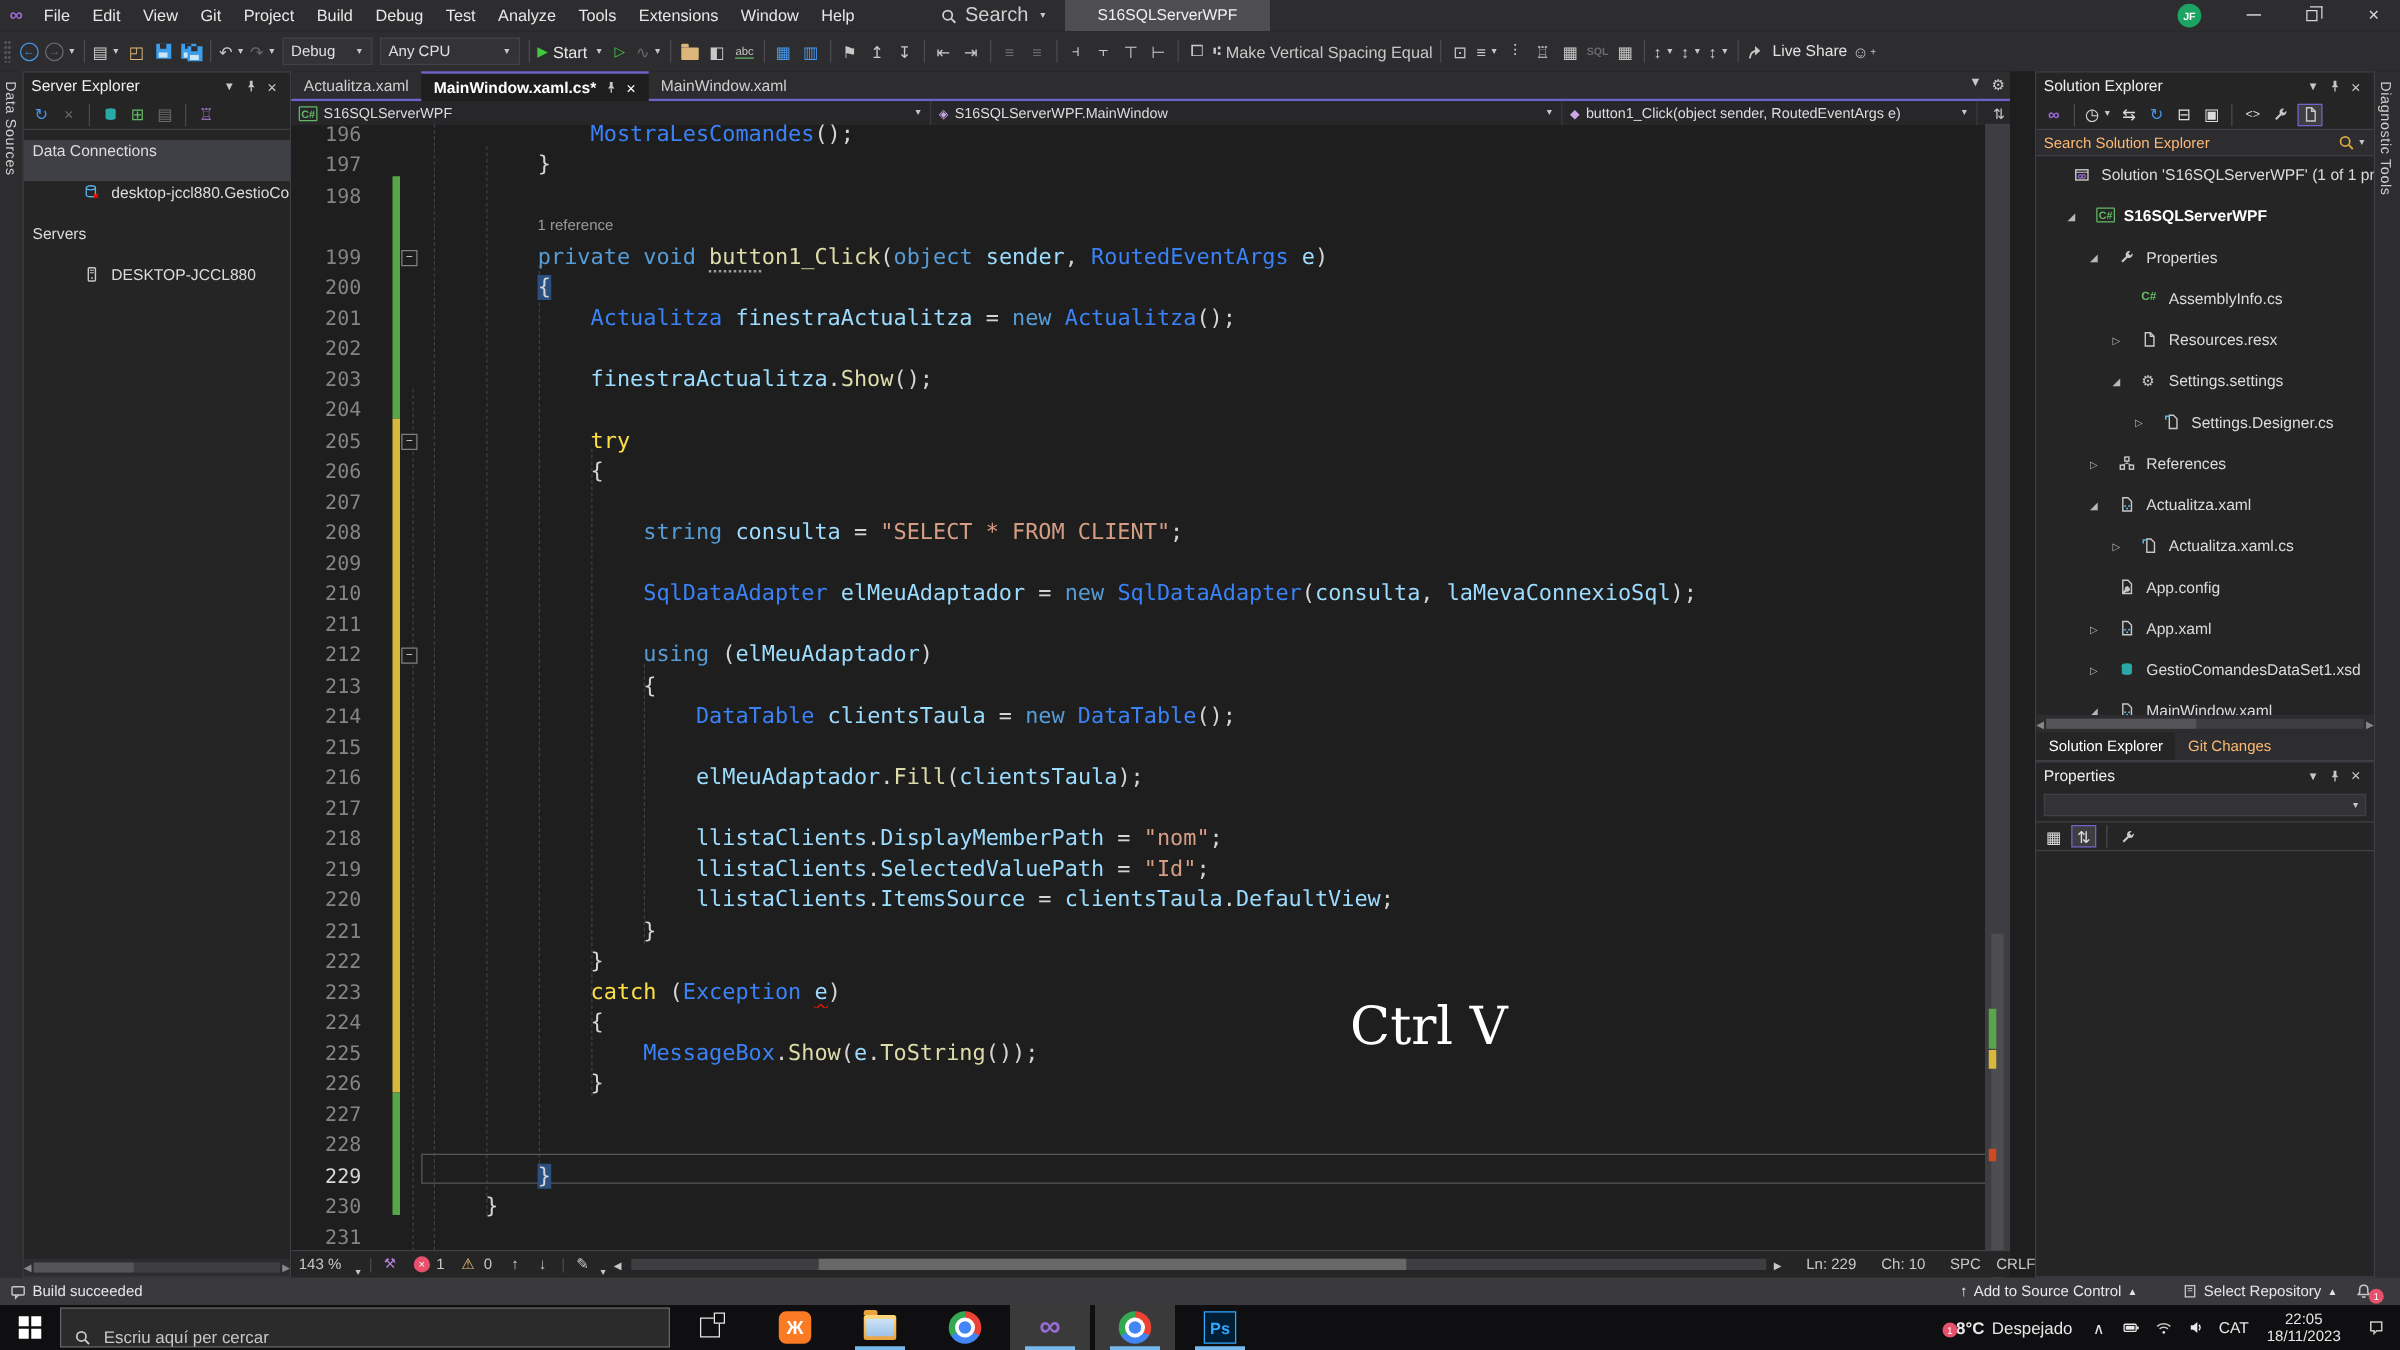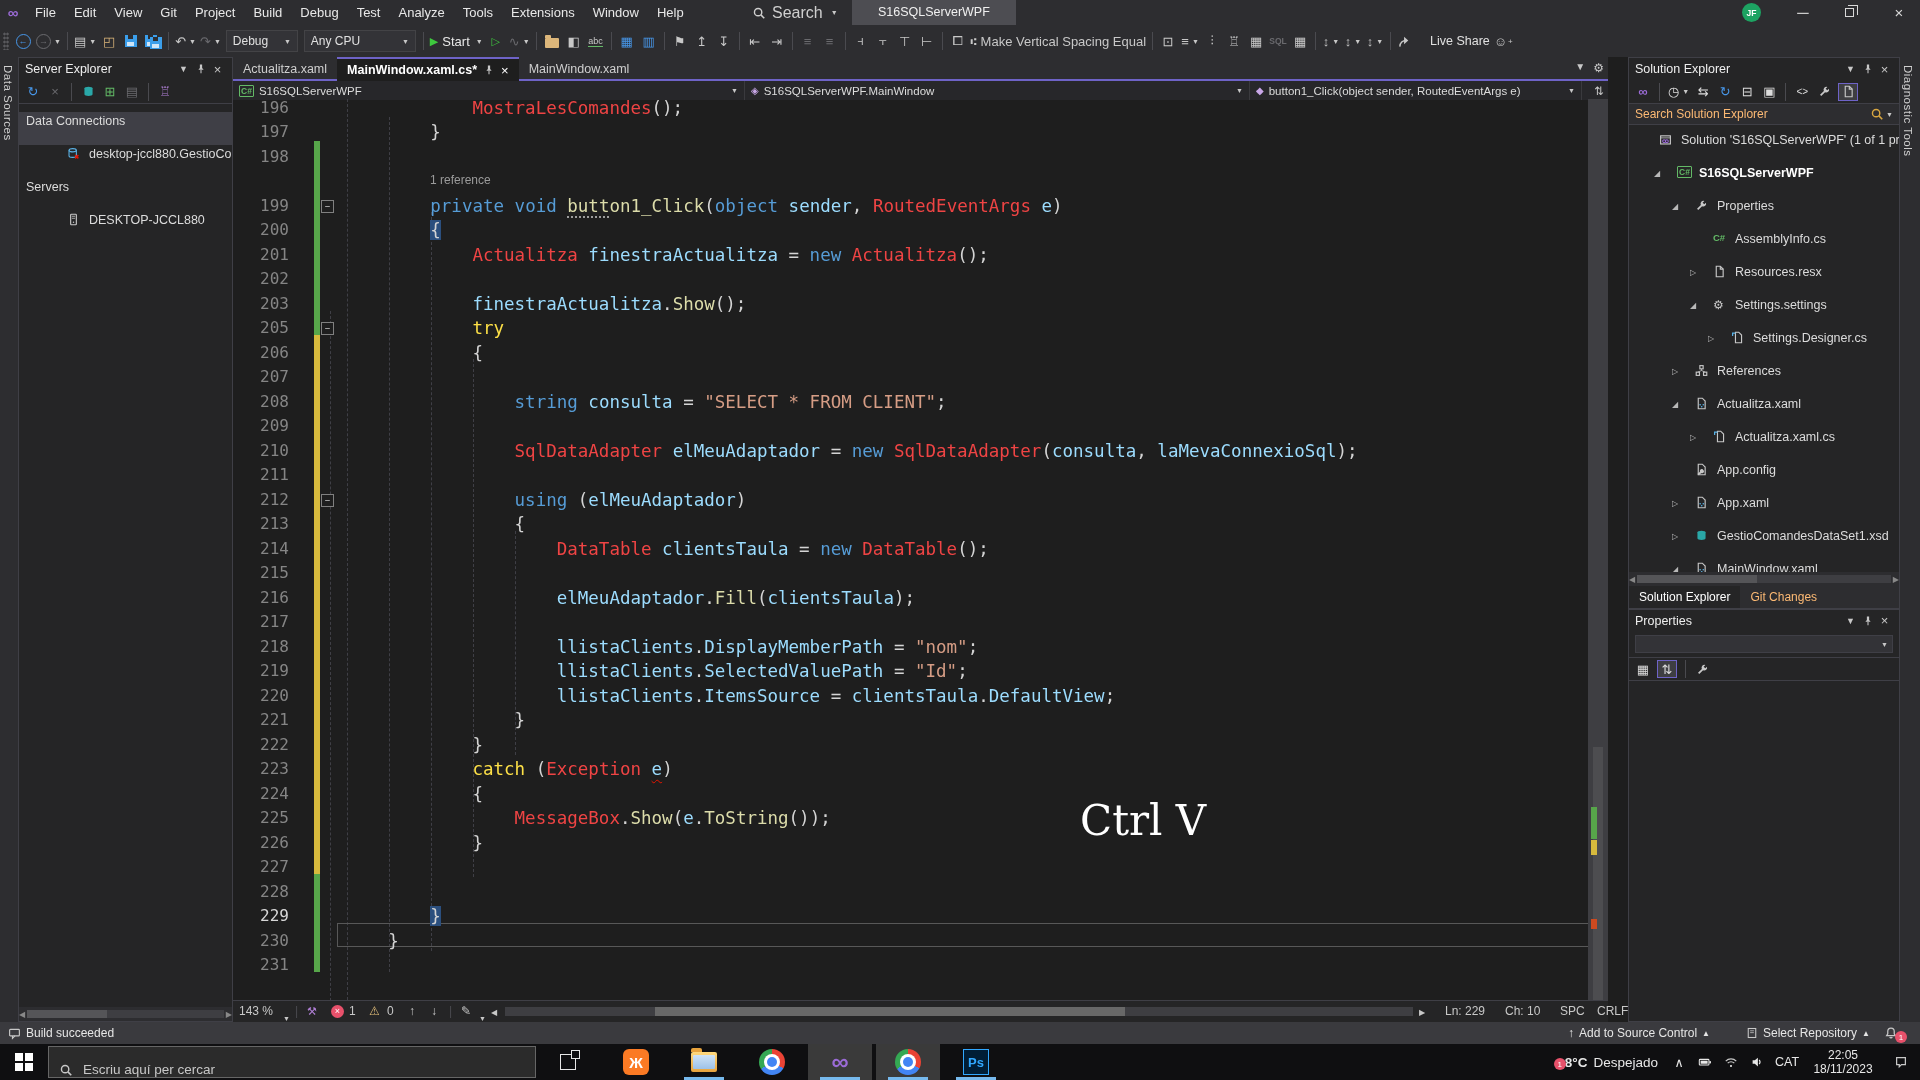--- a/index.html
+++ b/index.html
@@ -77,21 +77,21 @@
   .bc1{width:512px;}.bc2{width:505px;}.bc3{width:332px;}
   #code{position:absolute;left:16px;top:42px;width:1355px;height:901px;overflow:hidden;
     font-family:"DejaVu Sans Mono","Liberation Mono",monospace;font-size:17.5px;}
   .crow{position:relative;height:24.5px;line-height:24.5px;white-space:pre;}
   .lnum{position:absolute;left:0;width:40px;text-align:right;color:#858585;font-size:16px;}
   .lnum.cur{color:#D7D7D7;}
   .ctext{position:absolute;left:97px;}
   .lens{position:absolute;left:181px;color:#9B9B9B;font-size:12px;font-family:"Liberation Sans",sans-serif;line-height:22px;}
   .foldbox{position:absolute;left:72px;top:6px;width:13px;height:13px;border:1px solid #808080;background:#1E1E1E;
     color:#C8C8C8;font-size:9px;line-height:11px;text-align:center;z-index:3;}
-  .k{color:#569CD6;}.c{color:#fde047;}.t{color:#ef4444;}.m{color:#DCDCAA;}.v{color:#9CDCFE;}
+  .k{color:#569CD6;}.c{color:#fde047;}.t{color:#3b82f6;}.m{color:#DCDCAA;}.v{color:#9CDCFE;}
   .s{color:#D69D85;}.p{color:#D4D4D4;}
   .e{color:#9CDCFE;text-decoration:underline wavy #E51400 1px;text-underline-offset:4px;}
   .b{background:#2B4F7E;}
   .d{border-bottom:2px dotted #9C9C9C;}
   .guide{position:absolute;width:0;border-left:1px dashed #3F3F46;}
   .chbar{position:absolute;left:65px;width:6px;}
   #vscroll{position:absolute;left:1355px;top:42px;width:20px;height:901px;background:#3E3E42;}
   .mark{position:absolute;left:3px;width:6px;}
   #ebar{position:absolute;left:0;top:943px;width:100%;height:22px;background:#252526;border-top:1px solid #3F3F46;
     display:flex;align-items:center;font-size:12px;color:#C8C8C8;}
@@ -278,21 +278,21 @@
     <span class="tb-div"></span>
     <span class="tbi">↕<span class="dd">▼</span></span>
     <span class="tbi">↕<span class="dd">▼</span></span>
     <span class="tbi">↕<span class="dd">▼</span></span>
     <span class="tb-div"></span>
     <span class="tbi">
       <svg width="15" height="15" viewBox="0 0 16 16">
         <path d="M3 13.5C3.4 9 6 7 10 7" fill="none" stroke="#C8C8C8" stroke-width="1.5"></path>
         <path d="M7.5 3 12 7l-4.5 4z" fill="#C8C8C8"></path>
       </svg>
-      <span style="margin-left:17px;color:#E0E0E0;font-size:12.5px;">Live Share</span>
+      <span style="margin-left:5px;color:#E0E0E0;font-size:12.5px;">Live Share</span>
     </span>
     <span class="tbi">☺<span style="font-size:8px;">+</span></span>
   </div>
 
 <div class="vstrip" style="left:0;width:18px;">
   <div class="vtext">Data Sources</div>
 </div>
 <div class="vstrip" style="left:1900px;width:20px;">
   <div class="vtext">Diagnostic Tools</div>
 </div>
@@ -429,20 +429,21 @@
       <div style="position: absolute; left: 88px; top: 823.5px; width: 1262px; height: 24px; border: 1px solid rgb(88, 88, 88);"></div>
       <div class="crow" style="margin-top: -3.5px;"><span class="lnum">196</span><span class="ctext"><span class="t">            MostraLesComandes</span><span class="p">();</span></span></div>
       <div class="crow"><span class="lnum">197</span><span class="ctext"><span class="p">        }</span></span></div>
       <div class="crow"><span class="lnum">198</span><span class="ctext"></span></div>
       <div class="crow"><span class="lens">1 reference</span></div>
       <div class="crow"><span class="lnum">199</span><span class="foldbox">−</span><span class="ctext"><span class="k">        private</span><span class="p"> </span><span class="k">void</span><span class="p"> </span><span class="d m">butt</span><span class="m">on1_Click</span><span class="p">(</span><span class="k">object</span><span class="p"> </span><span class="v">sender</span><span class="p">, </span><span class="t">RoutedEventArgs</span><span class="p"> </span><span class="v">e</span><span class="p">)</span></span></div>
       <div class="crow"><span class="lnum">200</span><span class="ctext"><span class="p">        </span><span class="b p">{</span></span></div>
       <div class="crow"><span class="lnum">201</span><span class="ctext"><span class="t">            Actualitza</span><span class="p"> </span><span class="v">finestraActualitza</span><span class="p"> = </span><span class="k">new</span><span class="p"> </span><span class="t">Actualitza</span><span class="p">();</span></span></div>
       <div class="crow"><span class="lnum">202</span><span class="ctext"></span></div>
       <div class="crow"><span class="lnum">203</span><span class="ctext"><span class="v">            finestraActualitza</span><span class="p">.</span><span class="m">Show</span><span class="p">();</span></span></div>
+      <div class="crow"><span class="lnum">204</span><span class="ctext"></span></div>
       <div class="crow"><span class="lnum">205</span><span class="foldbox">−</span><span class="ctext"><span class="c">            try</span></span></div>
       <div class="crow"><span class="lnum">206</span><span class="ctext"><span class="p">            {</span></span></div>
       <div class="crow"><span class="lnum">207</span><span class="ctext"></span></div>
       <div class="crow"><span class="lnum">208</span><span class="ctext"><span class="k">                string</span><span class="p"> </span><span class="v">consulta</span><span class="p"> = </span><span class="s">"SELECT * FROM CLIENT"</span><span class="p">;</span></span></div>
       <div class="crow"><span class="lnum">209</span><span class="ctext"></span></div>
       <div class="crow"><span class="lnum">210</span><span class="ctext"><span class="t">                SqlDataAdapter</span><span class="p"> </span><span class="v">elMeuAdaptador</span><span class="p"> = </span><span class="k">new</span><span class="p"> </span><span class="t">SqlDataAdapter</span><span class="p">(</span><span class="v">consulta</span><span class="p">, </span><span class="v">laMevaConnexioSql</span><span class="p">);</span></span></div>
       <div class="crow"><span class="lnum">211</span><span class="ctext"></span></div>
       <div class="crow"><span class="lnum">212</span><span class="foldbox">−</span><span class="ctext"><span class="k">                using</span><span class="p"> (</span><span class="v">elMeuAdaptador</span><span class="p">)</span></span></div>
       <div class="crow"><span class="lnum">213</span><span class="ctext"><span class="p">                {</span></span></div>
       <div class="crow"><span class="lnum">214</span><span class="ctext"><span class="t">                    DataTable</span><span class="p"> </span><span class="v">clientsTaula</span><span class="p"> = </span><span class="k">new</span><span class="p"> </span><span class="t">DataTable</span><span class="p">();</span></span></div>

